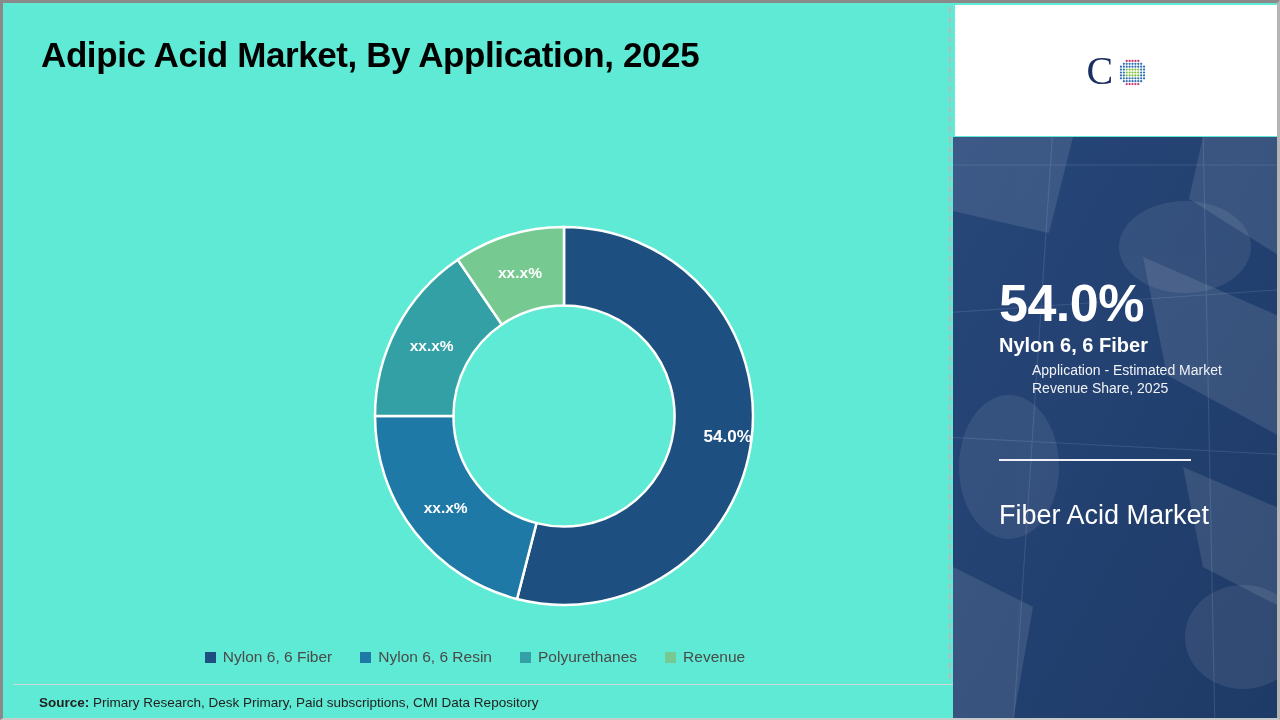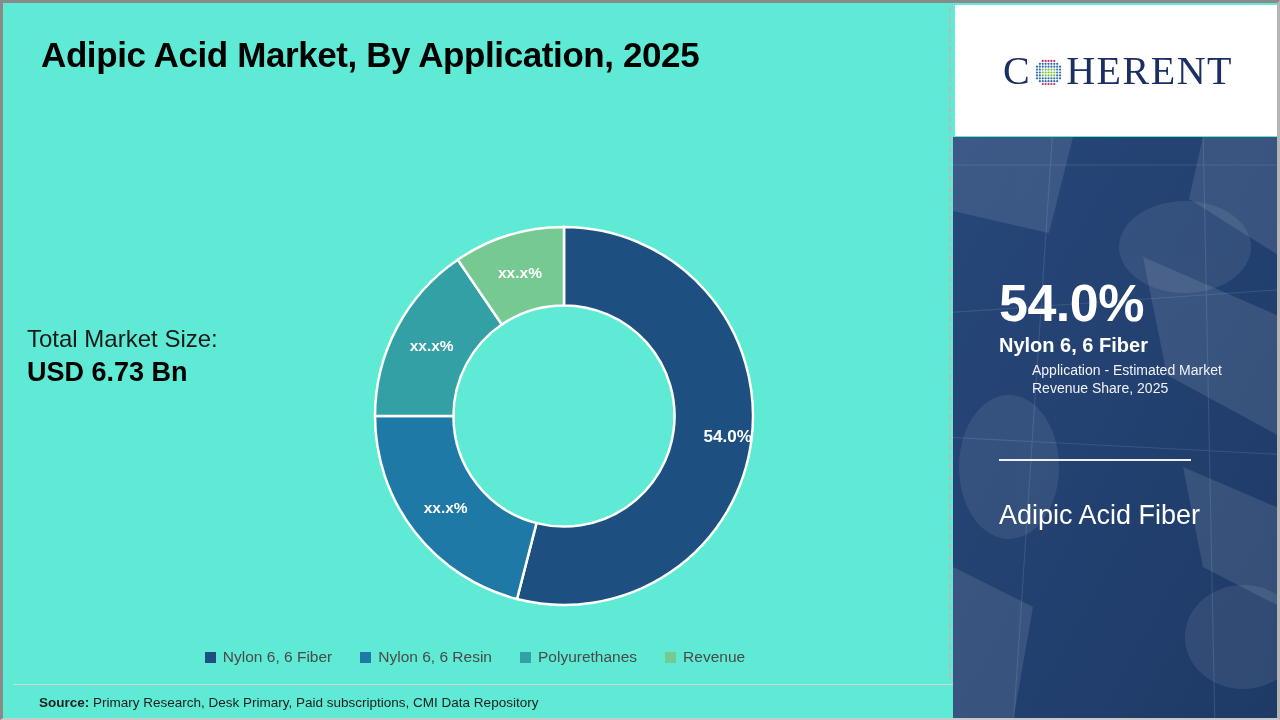--- a/index.html
+++ b/index.html
@@ -269,24 +269,20 @@
 </head>
 <body>
 
 <div id="page">
 
   <div id="main-area">
 
     <div id="page-title">Adipic Acid Market, By Application, 2025</div>
 
 
-    <div id="total-block">
-      <div id="total-label">Total Market Size:</div>
-      <div id="total-value">USD 6.73 Bn</div>
-    </div>
 
     <div id="donut-wrap">
       <svg id="donut-svg" width="382" height="382" viewBox="0 0 382 382">
         <g id="donut-slices">
             <path d="M 191 2 A 189 189 0 1 1 143.99761132584243 374.0622174533113 L 163.50360262561782 298.0913972101871 A 110.565 110.565 0 1 0 191 80.435 Z" fill="#1d5080" stroke="#ffffff" stroke-width="2.5"></path>
             <path d="M 143.99761132584243 374.0622174533113 A 189 189 0 0 1 2 191.00000000000003 L 80.435 191 A 110.565 110.565 0 0 0 163.50360262561782 298.0913972101871 Z" fill="#1f79a7" stroke="#ffffff" stroke-width="2.5"></path>
             <path d="M 2 191.00000000000003 A 189 189 0 0 1 84.76624158594726 34.68177146210786 L 128.85325132777916 99.55383630533309 A 110.565 110.565 0 0 0 80.435 191 Z" fill="#33a0a5" stroke="#ffffff" stroke-width="2.5"></path>
             <path d="M 84.76624158594726 34.68177146210786 A 189 189 0 0 1 190.99999999999997 2 L 190.99999999999997 80.435 A 110.565 110.565 0 0 0 128.85325132777916 99.55383630533309 Z" fill="#76c990" stroke="#ffffff" stroke-width="2.5"></path>
           </g>
         <g id="donut-labels">
@@ -397,21 +393,20 @@
                 <circle cx="27" cy="30.5" r="1.35" fill="#2f6fb5"></circle>
                 <circle cx="30.5" cy="30.5" r="1.35" fill="#2f6fb5"></circle>
                 <circle cx="13" cy="34" r="1.35" fill="#c2336c"></circle>
                 <circle cx="16.5" cy="34" r="1.35" fill="#c2336c"></circle>
                 <circle cx="20" cy="34" r="1.35" fill="#c2336c"></circle>
                 <circle cx="23.5" cy="34" r="1.35" fill="#c2336c"></circle>
                 <circle cx="27" cy="34" r="1.35" fill="#c2336c"></circle>
               </g>
           </svg>
         </span>
-        <span>HERENT</span>
       </div>
     </div>
   </div>
 
   <div id="side-panel">
     <svg id="side-texture" viewBox="0 0 328 584" preserveAspectRatio="none">
       <defs>
         <linearGradient id="sideGrad" x1="0" y1="0" x2="1" y2="1">
           <stop offset="0%" stop-color="#27477a"></stop>
           <stop offset="55%" stop-color="#22406f"></stop>
@@ -438,17 +433,17 @@
         <ellipse cx="56" cy="330" rx="50" ry="72"></ellipse>
         <ellipse cx="290" cy="500" rx="58" ry="52"></ellipse>
       </g>
     </svg>
 
     <div id="side-content">
       <div id="side-percent">54.0%</div>
       <div id="side-sub-bold">Nylon 6, 6 Fiber</div>
       <div id="side-desc">Application - Estimated Market Revenue Share, 2025</div>
       <div id="side-rule"></div>
-      <div id="side-market">Adipic Acid Fiber</div>
+      <div id="side-market">Fiber Acid Market</div>
     </div>
   </div>
 
 </div>
 
 </body></html>

